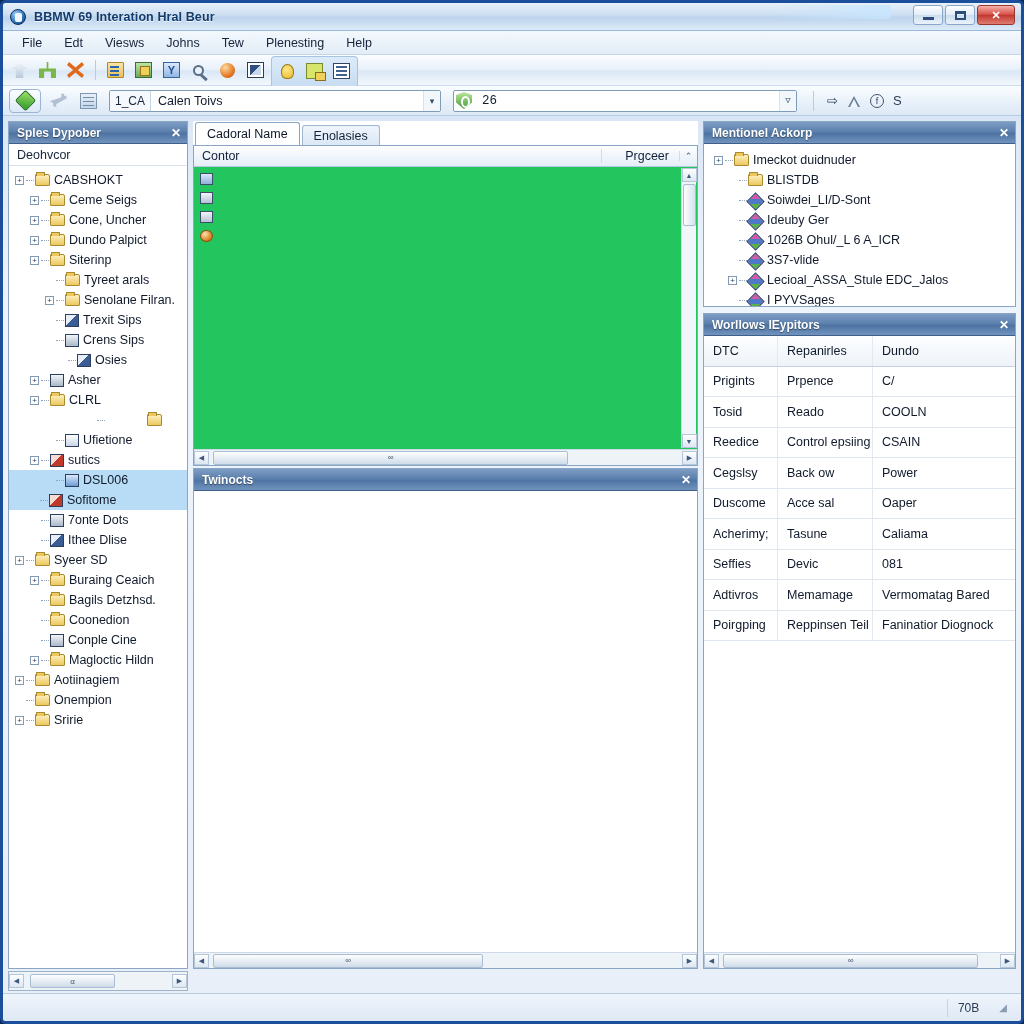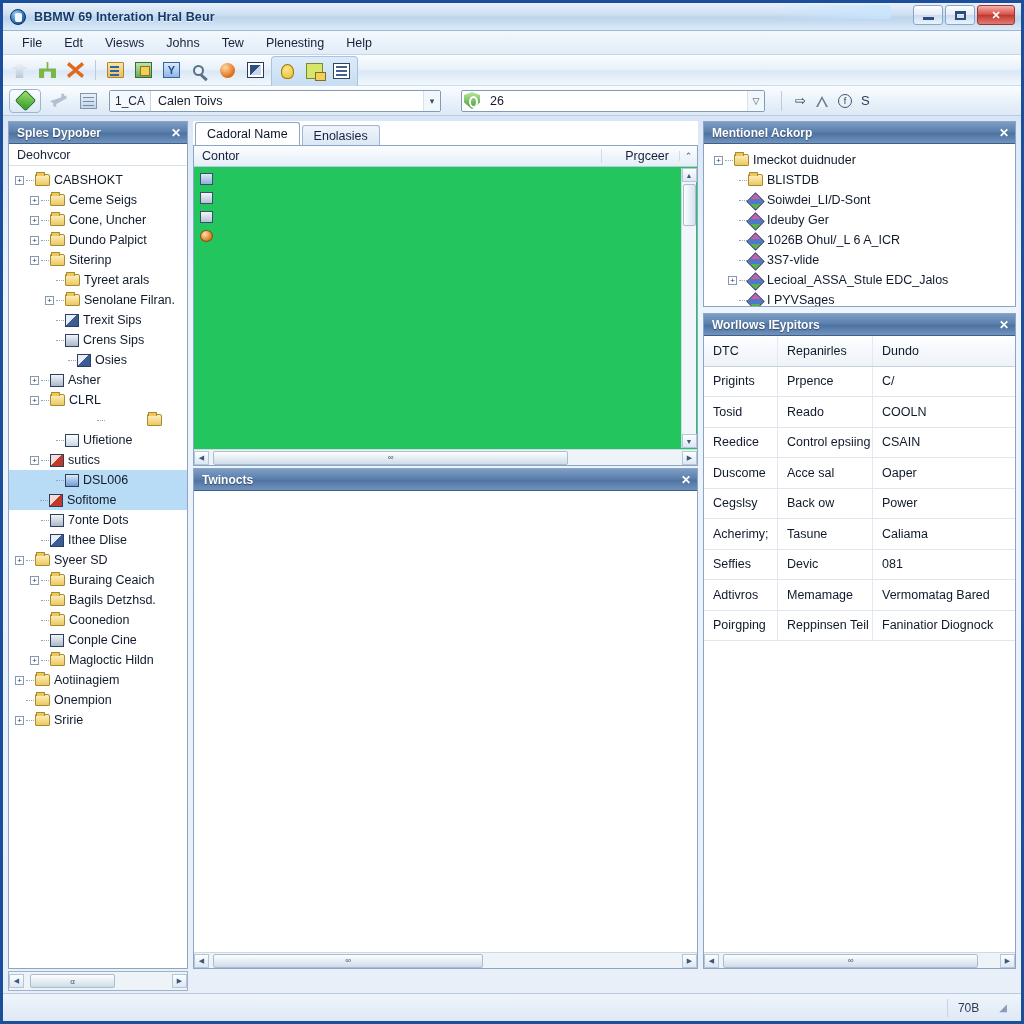--- a/index.html
+++ b/index.html
@@ -6,21 +6,21 @@
   html, body {
     width:1024px; height:1024px; overflow:hidden;
     font-family:"Liberation Sans", sans-serif;
     font-size:12px;
     background:#0b2a5b;
   }
   #app {
     position:relative; width:1024px; height:1024px;
     background:linear-gradient(180deg,#cfe0f4 0%, #b9d0ec 6%, #dce8f7 12%, #eef4fc 30%, #e8eff9 100%);
     border:3px solid #1b4f9c;
-    border-radius:0;
+    border-radius:6px;
     overflow:hidden;
   }
 
   
   .titlebar {
     height:28px; width:100%;
     background:linear-gradient(180deg,#e8f1fb 0%, #cfe0f2 40%, #bdd4ec 55%, #dcebf9 100%);
     border-bottom:1px solid #9bb7d8;
     display:flex; align-items:center;
     position:relative;
@@ -388,21 +388,21 @@
     <div class="flatbtn">
         <span class="g g-tbl"></span>
       </div>
 
     <div class="combo" style="width:332px;margin-left:4px;">
       <div class="tag">1_CA</div>
       <div class="val">Calen Toivs</div>
       <div class="arrow">▾</div>
     </div>
 
-    <div class="combo" style="width:304px;margin-left:16px;">
+    <div class="combo" style="width:344px;margin-left:8px;font-family:Liberation Mono, monospace;">
       <span class="shield"></span>
       <div class="val">26</div>
       <div class="arrow">▽</div>
     </div>
 
     <div class="ticons">
       <div class="sep"></div>
       <span>⇨</span>
       <span class="tri"></span>
       <span class="circ">f</span>
@@ -749,28 +749,28 @@
             <div class="gcell gc1">Tosid</div>
             <div class="gcell gc2">Reado</div>
             <div class="gcell gc3">COOLN</div>
           </div>
           <div class="grow">
             <div class="gcell gc1">Reedice</div>
             <div class="gcell gc2">Control epsiing</div>
             <div class="gcell gc3">CSAIN</div>
           </div>
           <div class="grow">
+            <div class="gcell gc1">Cegslsy</div>
+            <div class="gcell gc2">Back ow</div>
+            <div class="gcell gc3">Power</div>
+          </div>
+          <div class="grow">
             <div class="gcell gc1">Duscome</div>
             <div class="gcell gc2">Acce sal</div>
             <div class="gcell gc3">Oaper</div>
-          </div>
-          <div class="grow">
-            <div class="gcell gc1">Cegslsy</div>
-            <div class="gcell gc2">Back ow</div>
-            <div class="gcell gc3">Power</div>
           </div>
           <div class="grow">
             <div class="gcell gc1">Acherimy;</div>
             <div class="gcell gc2">Tasune</div>
             <div class="gcell gc3">Caliama</div>
           </div>
           <div class="grow">
             <div class="gcell gc1">Seffies</div>
             <div class="gcell gc2">Devic</div>
             <div class="gcell gc3">081</div>

